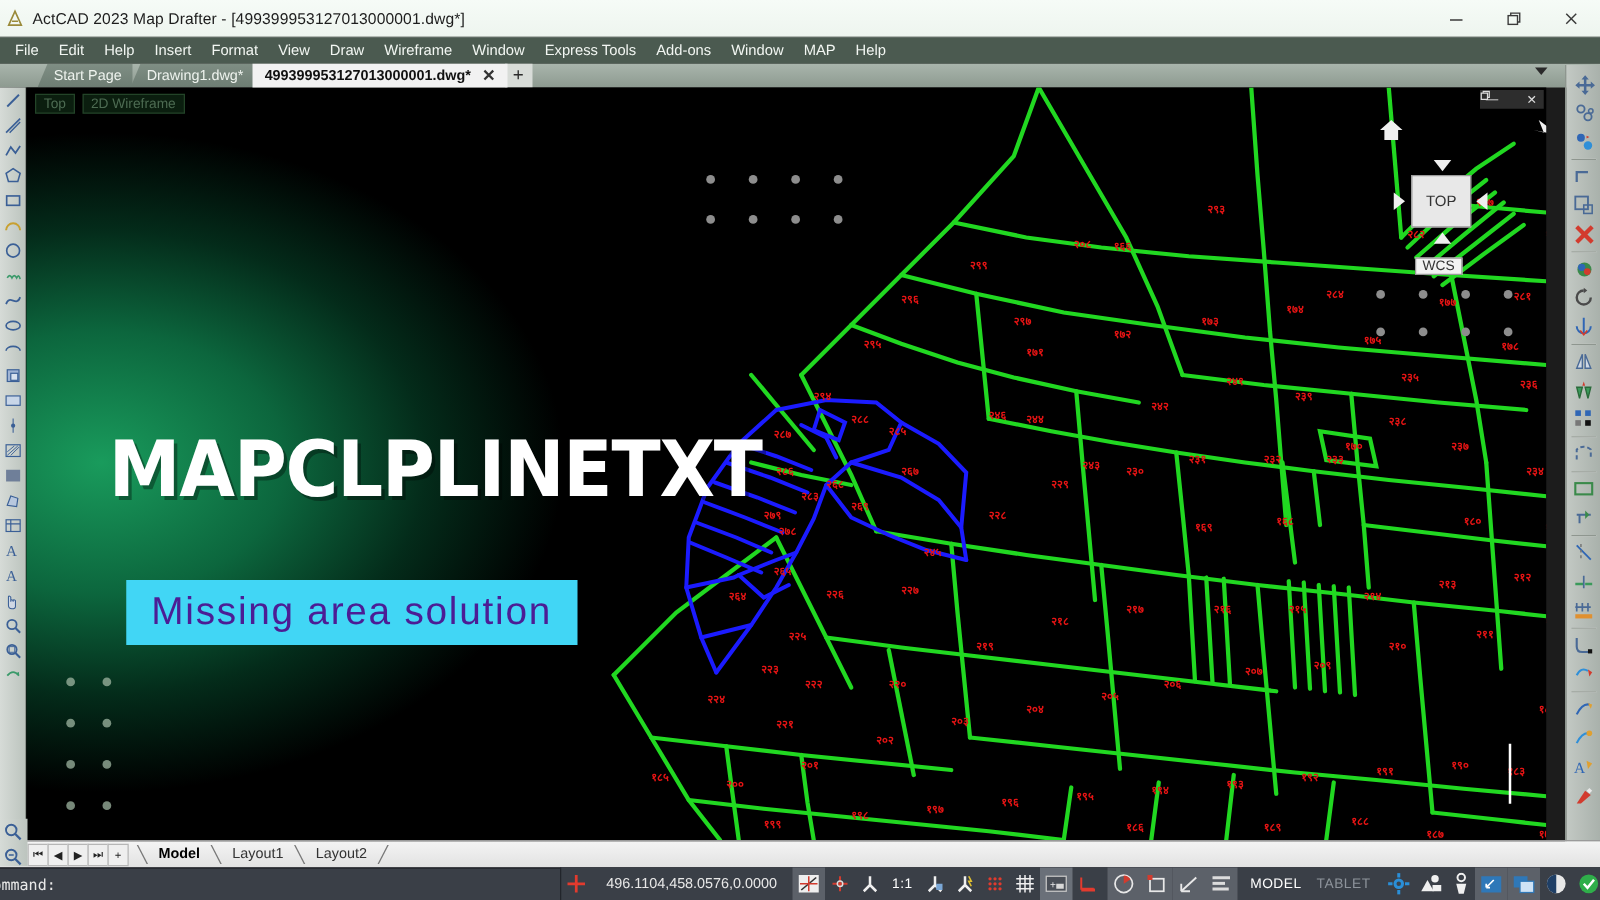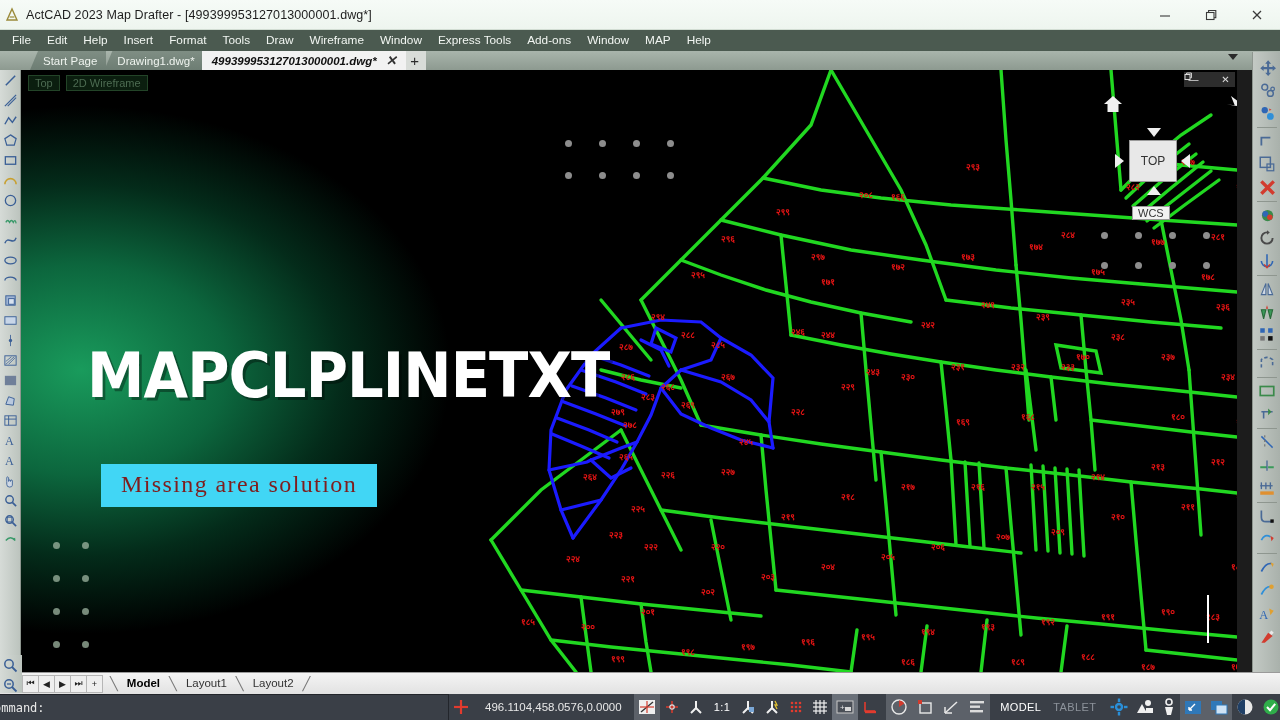--- a/index.html
+++ b/index.html
@@ -52,21 +52,21 @@
   .tabstrip .tabs { position: absolute; left: 30px; top: 0; display: flex; height: 19px; }
   .tab {
     height: 19px; display: flex; align-items: center; padding: 0 9px 0 13px;
     font-size: 11.5px; color: #eef3ee; position: relative;
     background: linear-gradient(to bottom,#7f8e84,#6d7d73);
     clip-path: polygon(8px 0, 100% 0, 100% 100%, 0 100%);
     margin-right: -2px;
   }
   .tab.active {
     background: #f2f2f2; color: #111; font-weight: bold;
-    clip-path: none; padding-left: 10px; z-index: 3; font-style: italic;
+    clip-path: none; padding-left: 10px; z-index: 3;
   }
   .tab .close { margin-left: 9px; font-size: 13px; color: #333; }
   .tab-plus {
     width: 22px; height:19px; display: flex; align-items: center; justify-content: center;
     font-size: 15px; color: #2b2b2b; background: #d8dcd8;
   }
   .tabstrip .dropdown {
     position: absolute; right: 42px; top: 3px; width: 0; height: 0;
     border-left: 5px solid transparent; border-right: 5px solid transparent;
     border-top: 6px solid #2a2a2a;
@@ -125,22 +125,22 @@
     font-weight: bold; font-size: 62px; color: #ffffff;
     letter-spacing: -1px; transform: scaleX(0.93); transform-origin: left top;
     text-shadow: 3px 3px 0 rgba(0,0,0,.35);
     line-height: 1;
   }
   .subbox {
     position: absolute; left: 80px; top: 394px; z-index: 6;
     background: #41d6f5; padding: 7px 20px 9px 20px;
   }
   .subbox span {
-    font-size: 24px; color: #7f1d1d; letter-spacing: 1.4px;
-    font-family: Liberation Serif, serif;
+    font-size: 31px; color: #4c1d95; letter-spacing: 1.4px;
+    font-family: Liberation Sans, sans-serif;
   }
 
   
   .viewcube { position: absolute; right: 10px; top: 8px; width: 140px; height: 150px; z-index: 6;}
   .vc-face {
     position: absolute; left: 42px; top: 62px; width: 48px; height: 42px;
     background: #e8e8e8; border: 1px solid #9a9a9a;
     display: flex; align-items: center; justify-content: center;
     font-size: 12px; color: #333;
   }
@@ -244,21 +244,21 @@
       </div>
     </div>
   </div>
 
   <div class="menubar" id="menubar">
       <div class="menuitem">File</div>
       <div class="menuitem">Edit</div>
       <div class="menuitem">Help</div>
       <div class="menuitem">Insert</div>
       <div class="menuitem">Format</div>
-      <div class="menuitem">Tools</div>
+      <div class="menuitem">View</div>
       <div class="menuitem">Draw</div>
       <div class="menuitem">Wireframe</div>
       <div class="menuitem">Window</div>
       <div class="menuitem">Express Tools</div>
       <div class="menuitem">Add-ons</div>
       <div class="menuitem">Window</div>
       <div class="menuitem">MAP</div>
       <div class="menuitem">Help</div>
     </div>
 

